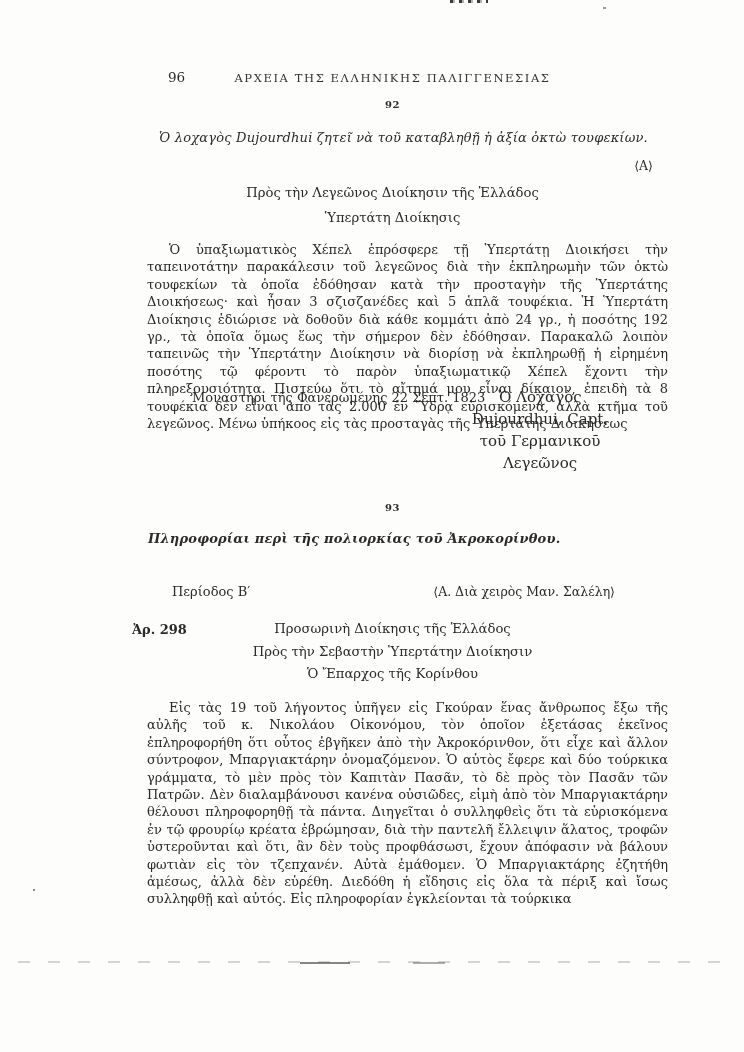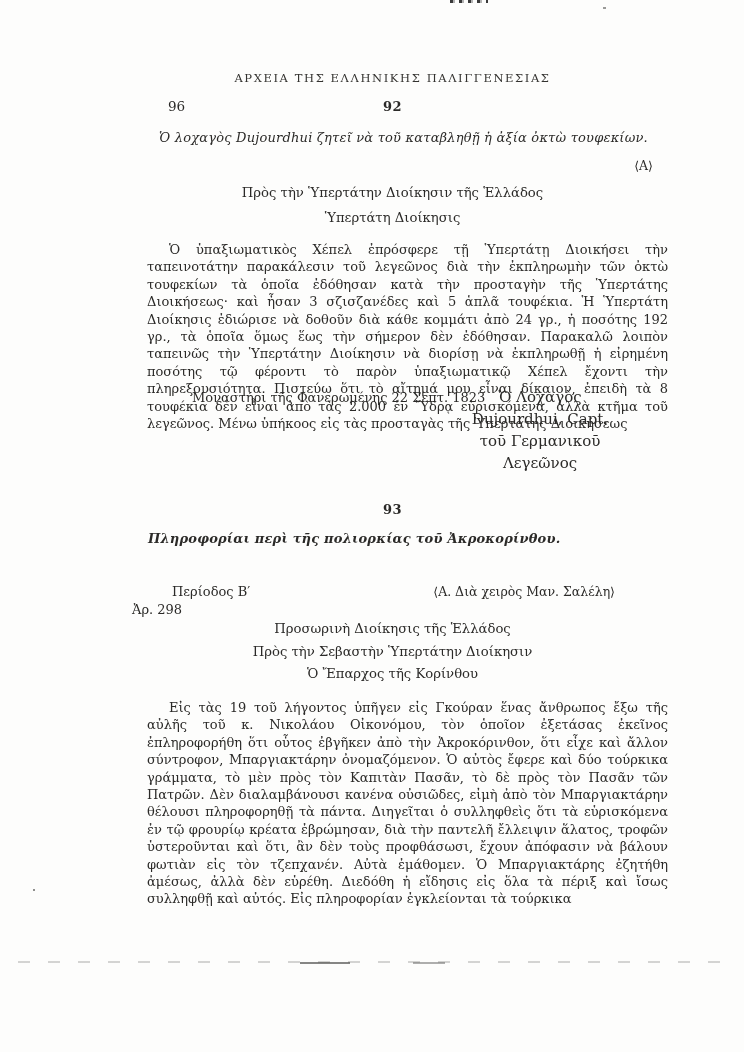--- a/index.html
+++ b/index.html
@@ -11,21 +11,21 @@
     font-family:"DejaVu Serif","Liberation Serif",serif;
     color:#2b2a28;
     overflow:hidden;
   }
   .abs{position:absolute;}
   .block{left:132px;width:521px;}
   .center{text-align:center;}
   .right{text-align:right;}
   .pagenum{font-size:13.5px;}
   .running-title{font-size:11.5px;letter-spacing:1.6px;color:#33322f;}
-  .docnum{font-size:13px;font-weight:bold;letter-spacing:.5px;}
+  .docnum{font-size:10px;font-weight:bold;letter-spacing:.5px;}
   .summary{font-style:italic;font-size:13px;letter-spacing:.2px;}
   .srcmark{font-size:12.5px;font-family:"DejaVu Serif","DejaVu Sans",serif;}
   .heading{font-size:13.2px;}
   .bodytext{
     font-size:13px;line-height:17.4px;
     text-align:justify;text-align-last:left;
     text-indent:22px;margin:15px;
   }
   .dateline{font-size:13px;}
   .sigblock{left:452px;width:176px;text-align:center;font-size:15px;}
@@ -50,43 +50,43 @@
 
 <div class="page">
 
   <div class="abs art-topmark"></div>
   <div class="abs art-speck-a"></div>
   <div class="abs art-speck-b"></div>
   <div class="abs art-scanline"></div>
   <div class="abs art-scanline-dark"></div>
   <div class="abs art-scanline-mid"></div>
 
-  <div class="abs pagenum" style="left:168px;top:69px;margin-top:29px;">96</div>
+  <div class="abs pagenum" style="left:168px;top:69px;">96</div>
   <div class="abs block center running-title" style="top:71px;">ΑΡΧΕΙΑ ΤΗΣ ΕΛΛΗΝΙΚΗΣ ΠΑΛΙΓΓΕΝΕΣΙΑΣ</div>
 
   <section>
     <div class="abs block center docnum" style="top:99px;">92</div>
     <div class="abs summary" style="left:132px;top:130px;margin-left:27px;">Ὁ λοχαγὸς Dujourdhui ζητεῖ νὰ τοῦ καταβληθῇ ἡ ἀξία ὀκτὼ τουφεκίων.</div>
     <div class="abs block right srcmark" style="top:158px;">⟨Α⟩</div>
-    <div class="abs block center heading" style="top:185px;">Πρὸς τὴν Ὑπερτάτην Διοίκησιν τῆς Ἑλλάδος</div>
+    <div class="abs block center heading" style="top:185px;">Πρὸς τὴν Λεγεῶνος Διοίκησιν τῆς Ἑλλάδος</div>
     <div class="abs block center heading" style="top:210px;">Ὑπερτάτη Διοίκησις</div>
     <p class="abs block bodytext" style="top:226px;">Ὁ ὑπαξιωματικὸς Χέπελ ἐπρόσφερε τῇ Ὑπερτάτῃ Διοικήσει τὴν ταπεινοτάτην παρακάλεσιν τοῦ λεγεῶνος διὰ τὴν ἐκπληρωμὴν τῶν ὀκτὼ τουφεκίων τὰ ὁποῖα ἐδόθησαν κατὰ τὴν προσταγὴν τῆς Ὑπερτάτης Διοικήσεως· καὶ ἦσαν 3 σζισζανέδες καὶ 5 ἁπλᾶ τουφέκια. Ἡ Ὑπερτάτη Διοίκησις ἐδιώρισε νὰ δοθοῦν διὰ κάθε κομμάτι ἀπὸ 24 γρ., ἡ ποσότης 192 γρ., τὰ ὁποῖα ὅμως ἕως τὴν σήμερον δὲν ἐδόθησαν. Παρακαλῶ λοιπὸν ταπεινῶς τὴν Ὑπερτάτην Διοίκησιν νὰ διορίσῃ νὰ ἐκπληρωθῇ ἡ εἰρημένη ποσότης τῷ φέροντι τὸ παρὸν ὑπαξιωματικῷ Χέπελ ἔχοντι τὴν πληρεξουσιότητα. Πιστεύω ὅτι τὸ αἴτημά μου εἶναι δίκαιον, ἐπειδὴ τὰ 8 τουφέκια δὲν εἶναι ἀπὸ τὰς 2.000 ἐν Ὕδρᾳ εὑρισκόμενα, ἀλλὰ κτῆμα τοῦ λεγεῶνος. Μένω ὑπήκοος εἰς τὰς προσταγὰς τῆς Ὑπερτάτης Διοικήσεως</p>
     <div class="abs dateline" style="left:192px;top:390px;">Μοναστήρι τῆς Φανερωμένης 22 Σεπτ. 1823</div>
     <div class="abs sigblock" style="top:386px;">
       <div class="sig-line">Ὁ Λοχαγὸς</div>
       <div class="sig-line">Dujourdhui, Capt.</div>
       <div class="sig-line">τοῦ Γερμανικοῦ Λεγεῶνος</div>
     </div>
   </section>
 
   <section>
     <div class="abs block center docnum" style="top:502px;">93</div>
     <div class="abs summary" style="left:148px;top:531px;font-weight:bold;">Πληροφορίαι περὶ τῆς πολιορκίας τοῦ Ἀκροκορίνθου.</div>
     <div class="abs block right srcmark" style="top:584px;padding-right:38px;box-sizing:border-box;">⟨Α. Διὰ χειρὸς Μαν. Σαλέλη⟩</div>
     <div class="abs meta-line" style="left:132px;top:584px;margin-left:40px;">Περίοδος Β′</div>
-    <div class="abs meta-line" style="left:132px;top:602px;">Ἀρ. 298</div>
+    <div class="abs meta-line" style="left:132px;top:622px;font-weight:bold;">Ἀρ. 298</div>
     <div class="abs block center heading" style="top:621px;">Προσωρινὴ Διοίκησις τῆς Ἑλλάδος</div>
     <div class="abs block center heading" style="top:644px;">Πρὸς τὴν Σεβαστὴν Ὑπερτάτην Διοίκησιν</div>
     <div class="abs block center heading" style="top:666px;">Ὁ Ἔπαρχος τῆς Κορίνθου</div>
     <p class="abs block bodytext" style="top:684px;">Εἰς τὰς 19 τοῦ λήγοντος ὑπῆγεν εἰς Γκούραν ἕνας ἄνθρωπος ἔξω τῆς αὐλῆς τοῦ κ. Νικολάου Οἰκονόμου, τὸν ὁποῖον ἐξετάσας ἐκεῖνος ἐπληροφορήθη ὅτι οὗτος ἐβγῆκεν ἀπὸ τὴν Ἀκροκόρινθον, ὅτι εἶχε καὶ ἄλλον σύντροφον, Μπαργιακτάρην ὀνομαζόμενον. Ὁ αὐτὸς ἔφερε καὶ δύο τούρκικα γράμματα, τὸ μὲν πρὸς τὸν Καπιτὰν Πασᾶν, τὸ δὲ πρὸς τὸν Πασᾶν τῶν Πατρῶν. Δὲν διαλαμβάνουσι κανένα οὐσιῶδες, εἰμὴ ἀπὸ τὸν Μπαργιακτάρην θέλουσι πληροφορηθῇ τὰ πάντα. Διηγεῖται ὁ συλληφθεὶς ὅτι τὰ εὑρισκόμενα ἐν τῷ φρουρίῳ κρέατα ἐβρώμησαν, διὰ τὴν παντελῆ ἔλλειψιν ἅλατος, τροφῶν ὑστεροῦνται καὶ ὅτι, ἂν δὲν τοὺς προφθάσωσι, ἔχουν ἀπόφασιν νὰ βάλουν φωτιὰν εἰς τὸν τζεπχανέν. Αὐτὰ ἐμάθομεν. Ὁ Μπαργιακτάρης ἐζητήθη ἀμέσως, ἀλλὰ δὲν εὑρέθη. Διεδόθη ἡ εἴδησις εἰς ὅλα τὰ πέριξ καὶ ἴσως συλληφθῇ καὶ αὐτός. Εἰς πληροφορίαν ἐγκλείονται τὰ τούρκικα</p>
   </section>
 
 </div>
 
 </body></html>

